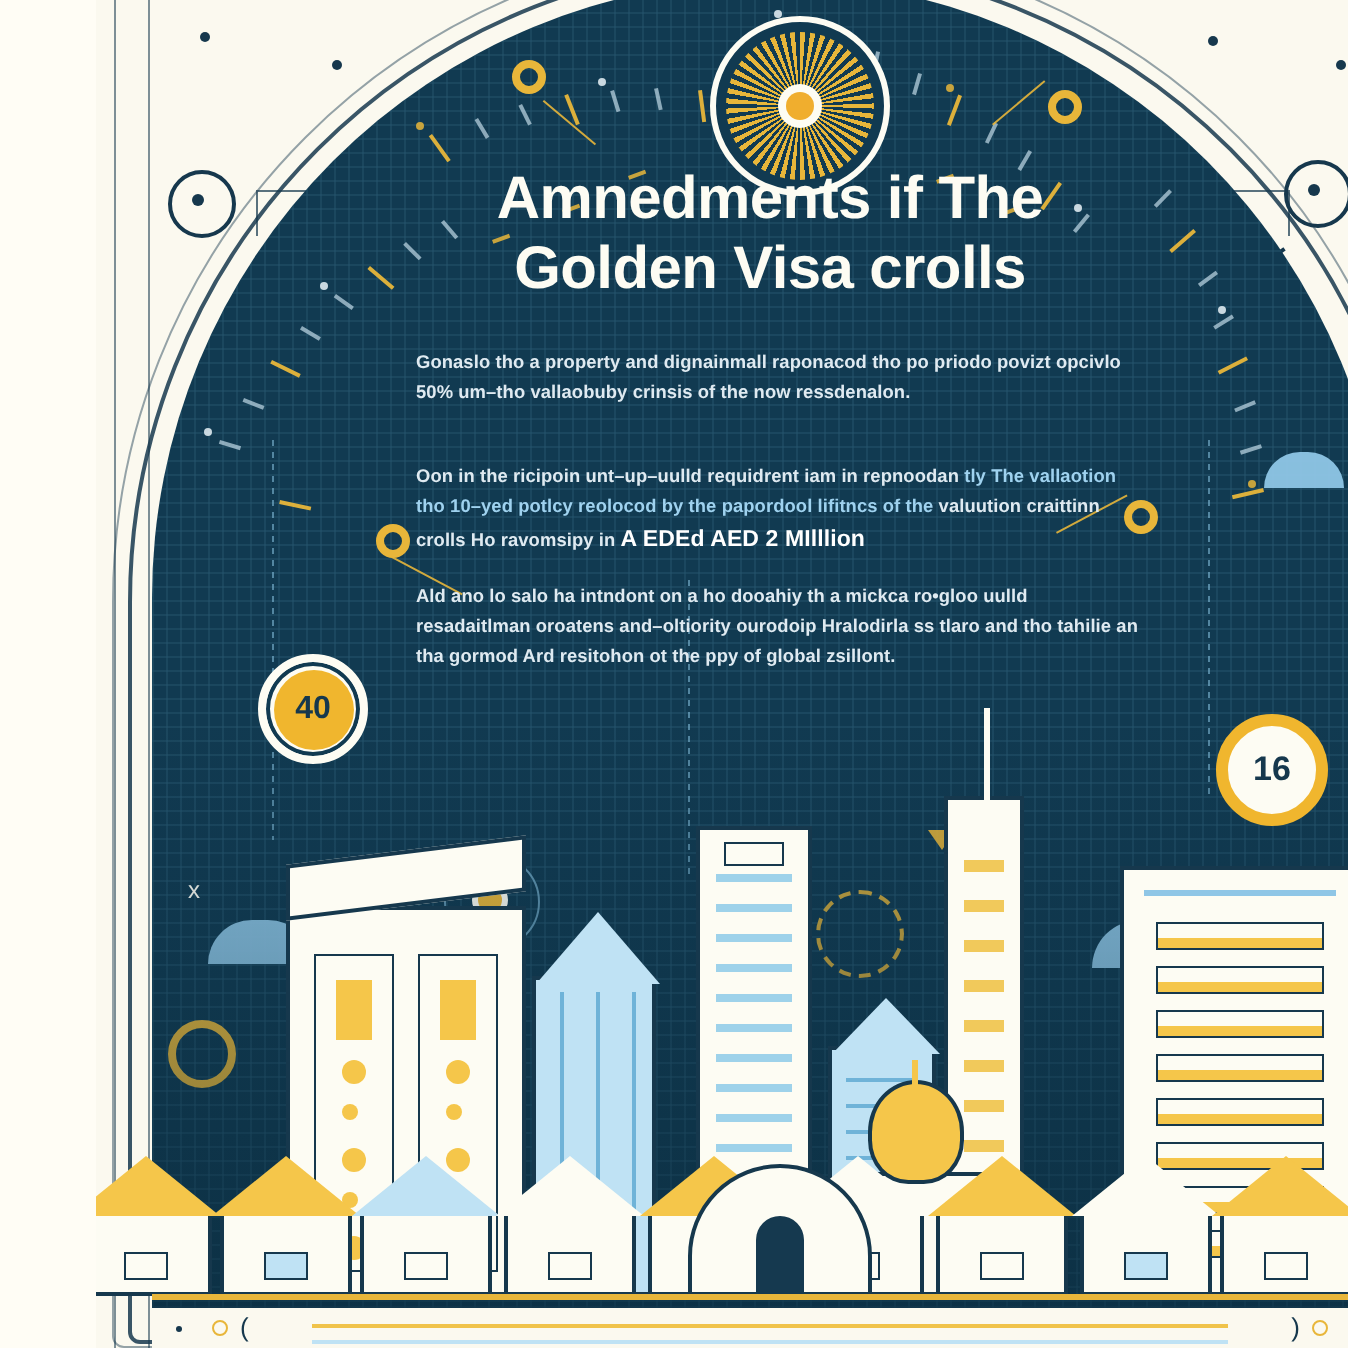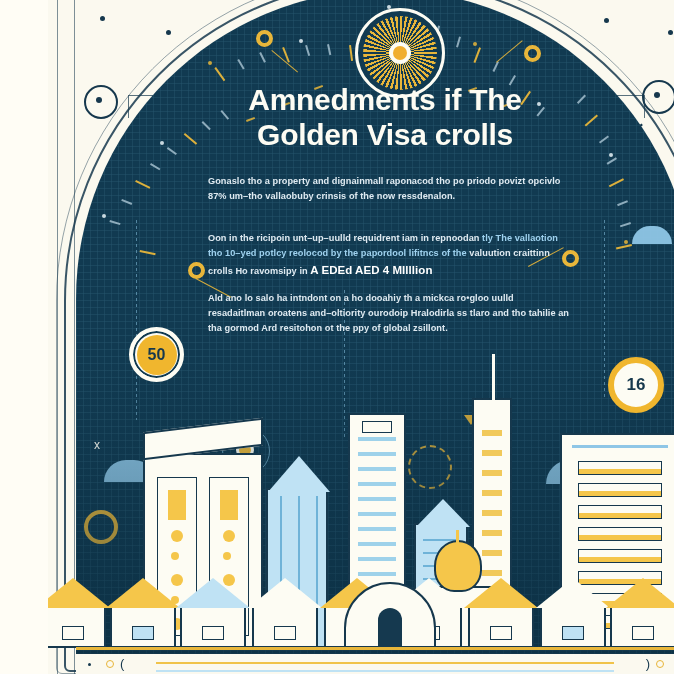--- a/index.html
+++ b/index.html
@@ -336,34 +336,34 @@
       <div class="" style="position: absolute; left: 330px; bottom: 0px; width: 24px; height: 40px; background: rgb(21, 57, 79); border-radius: 12px 12px 0px 0px;"></div>
     </div>
 
   <div class="content">
     <div class="title">
       <div>Amnedments if The</div>
       <div>Golden Visa crolls</div>
     </div>
 
     <div class="para p1">
-      <span>Gonaslo tho a property and dignainmall raponacod tho po priodo povizt opcivlo 87% um–tho vallaobuby crinsis of the now ressdenalon.</span>
+      <span>Gonaslo tho a property and dignainmall raponacod tho po priodo povizt opcivlo 50% um–tho vallaobuby crinsis of the now ressdenalon.</span>
     </div>
 
     <div class="para p2">
-      <span>Oon in the ricipoin unt–up–uulld requidrent iam in repnoodan </span><span class="hl">tly The vallaotion tho 10–yed potlcy reolocod by the papordool lifitncs of the</span><span> valuution craittinn crolls Ho ravomsipy in </span><span class="big">A EDEd AED 4 MIlllion</span>
+      <span>Oon in the ricipoin unt–up–uulld requidrent iam in repnoodan </span><span class="hl">tly The vallaotion tho 10–yed potlcy reolocod by the papordool lifitncs of the</span><span> valuution craittinn crolls Ho ravomsipy in </span><span class="big">A EDEd AED 2 MIlllion</span>
     </div>
 
     <div class="para p3">
       <span>Ald ano lo salo ha intndont on a ho dooahiy th a mickca ro•gloo uulld resadaitlman oroatens and–oltiority ourodoip Hralodirla ss tlaro and tho tahilie an tha gormod Ard resitohon ot the ppy of global zsillont.</span>
     </div>
   </div>
 
   <div class="badge badge-50">
-    <div class="inner">50</div>
+    <div class="inner">40</div>
   </div>
   <div class="badge badge-10">16</div>
 
   <div class="botrule"></div>
   <div class="botrule2"></div>
   <div class="botpanel">
     <div class="goldbar"></div>
     <div class="bluebar"></div>
     <div class="pill" style="left:30px"></div>
     <div class="pill" style="right:30px"></div>

